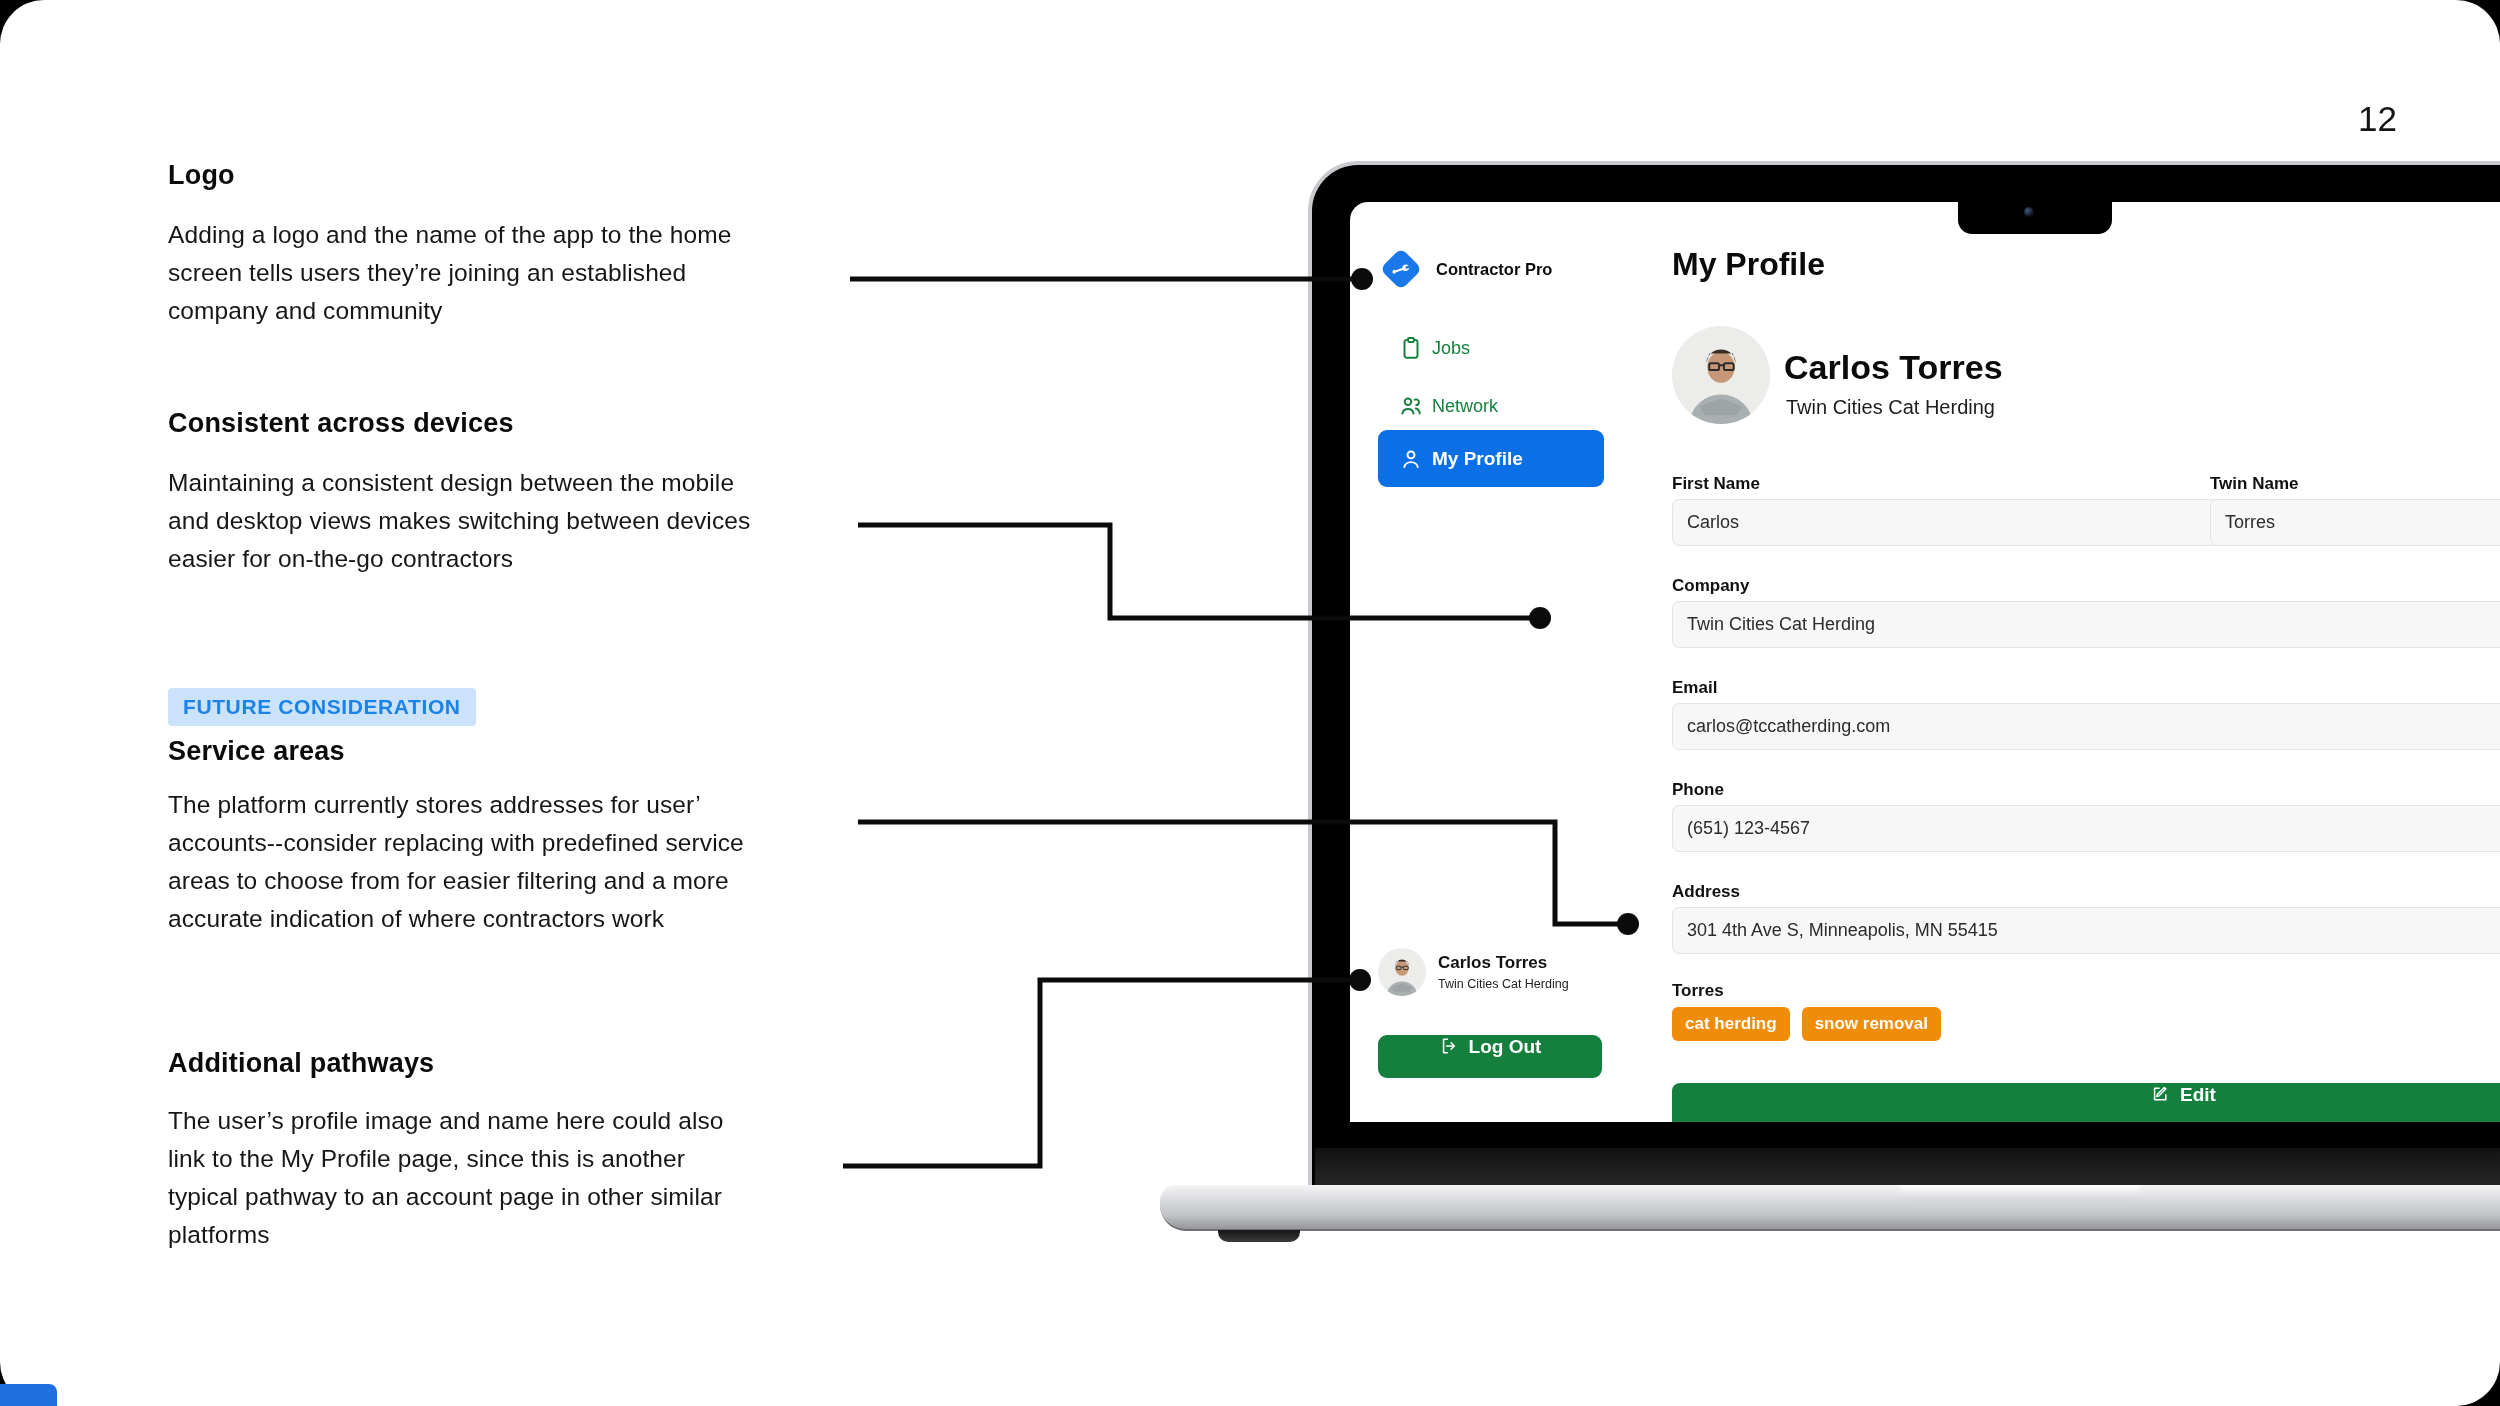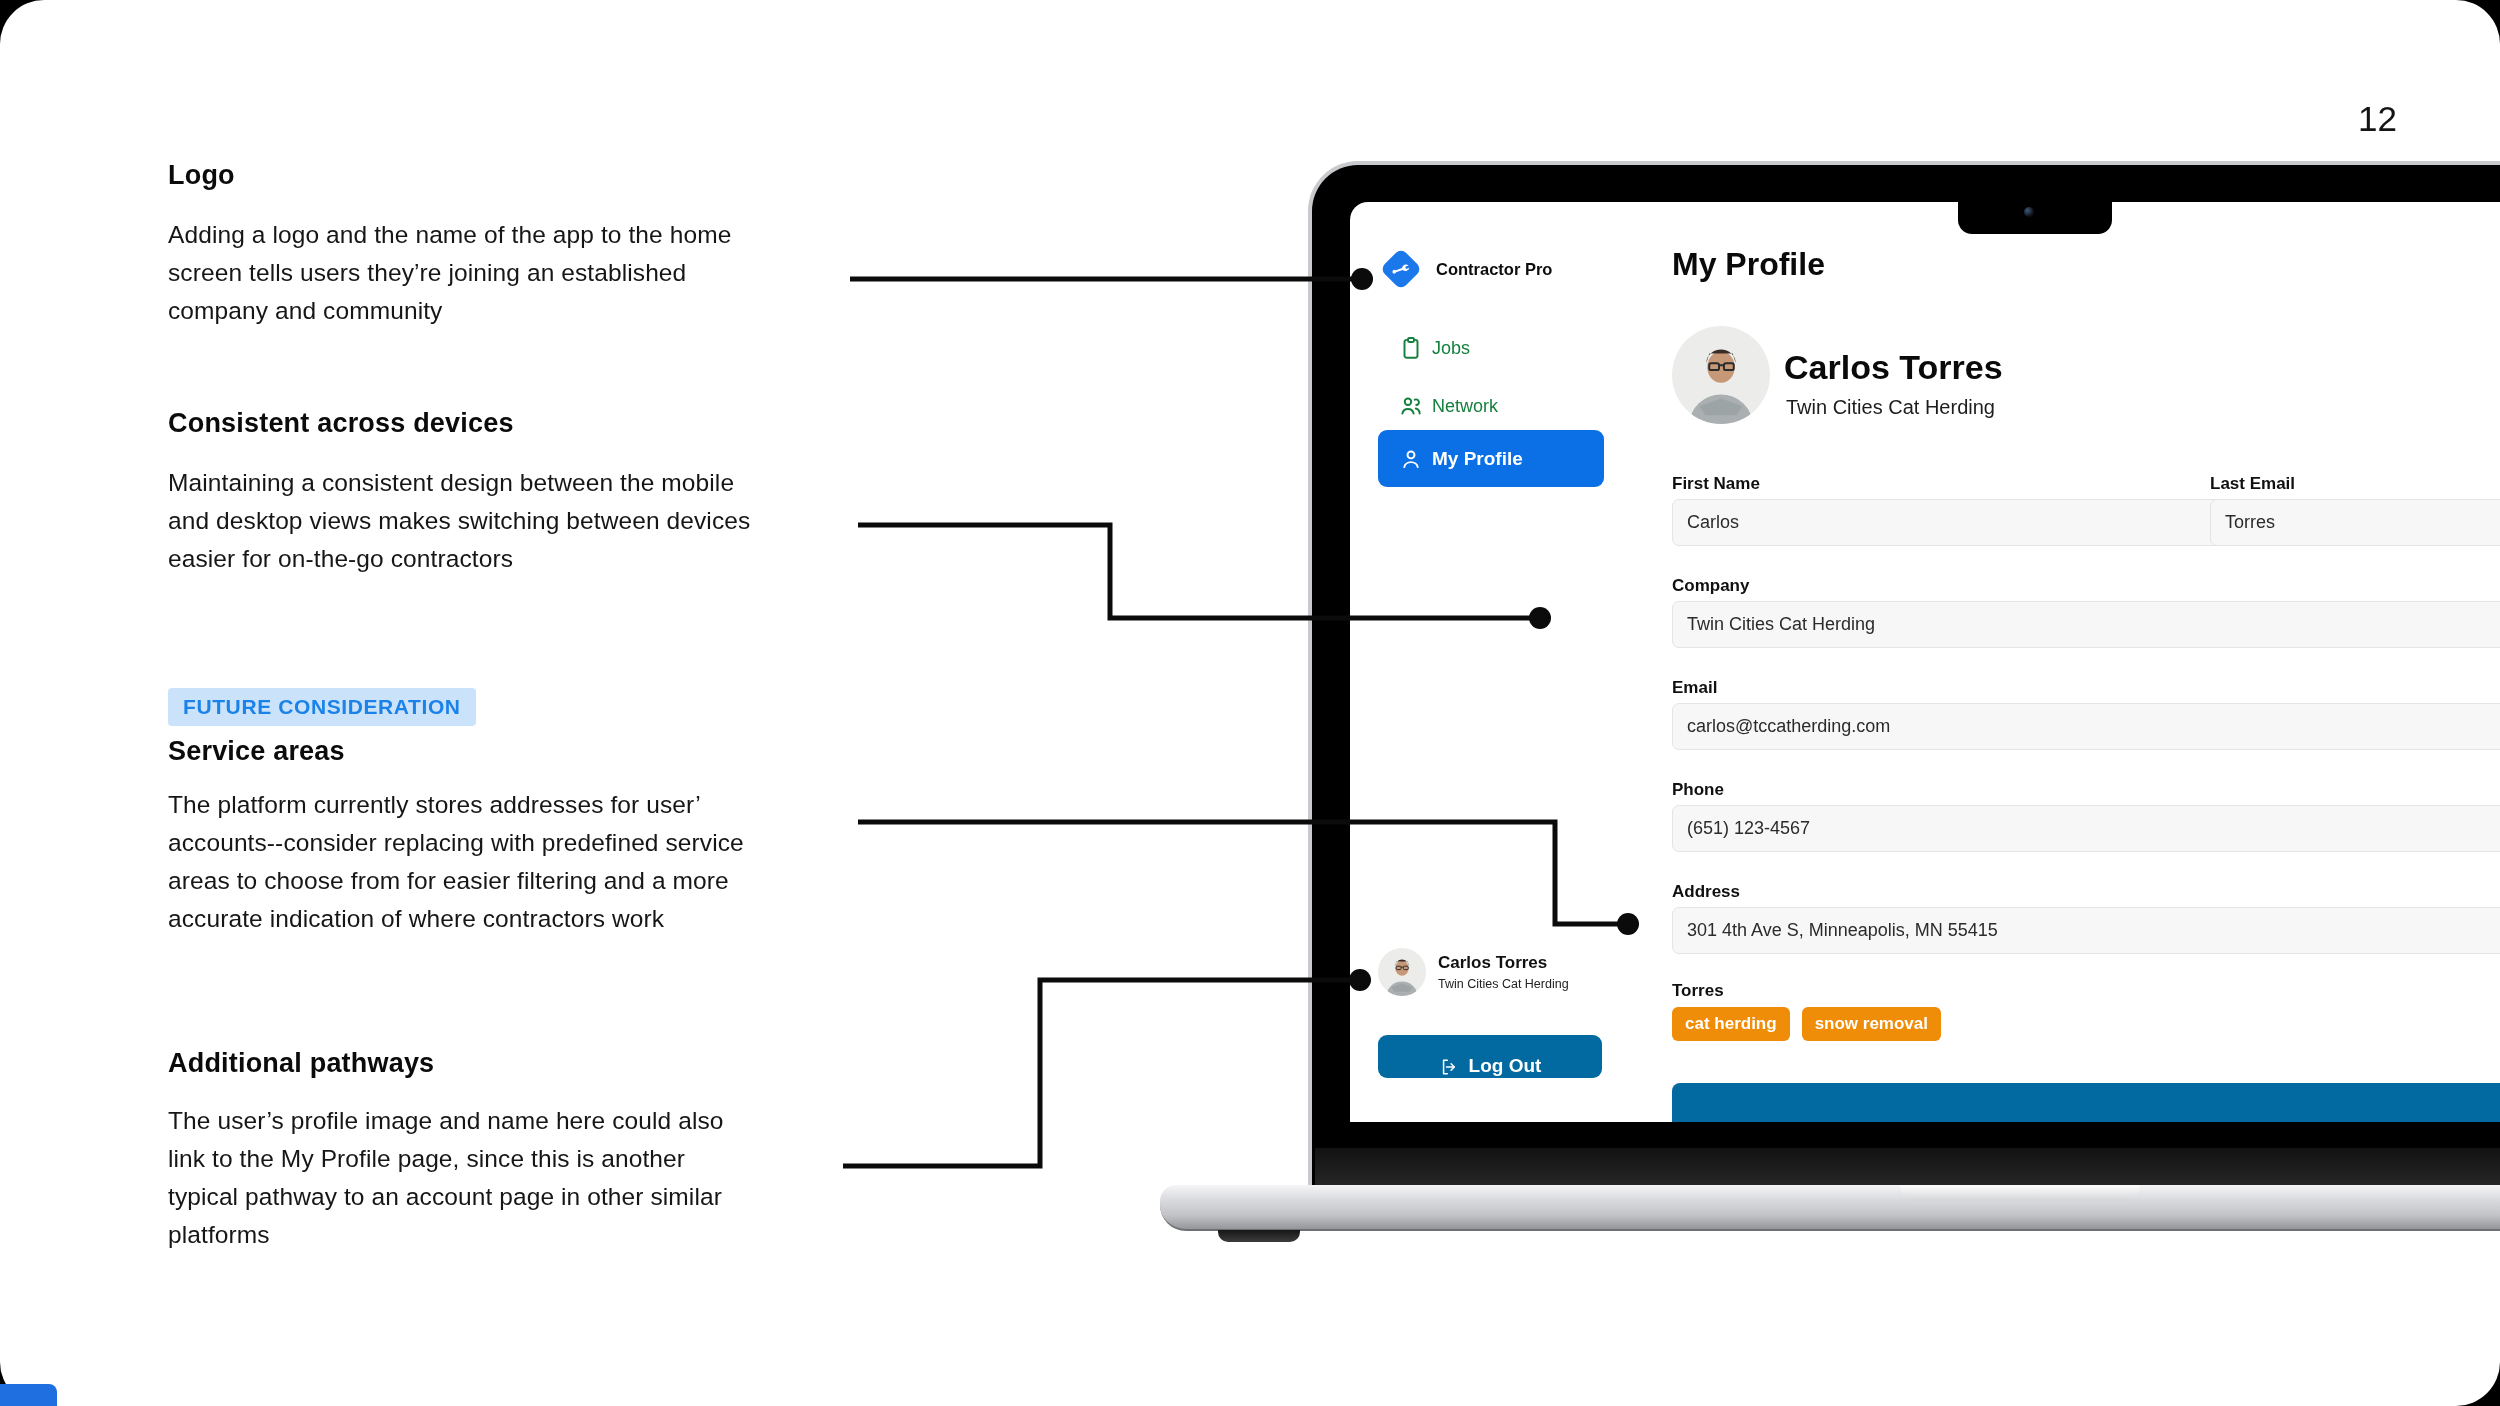--- a/index.html
+++ b/index.html
@@ -44,22 +44,22 @@
   .brand-name{font-size:16.5px;font-weight:700;color:#0d0d0d;margin-left:10px;}
   .nav-item{position:absolute;left:28px;width:226px;height:44px;display:flex;align-items:center;
             color:#15803d;font-size:18px;font-weight:400;cursor:pointer;}
   .nav-item svg{width:26px;height:26px;margin:0 8px 0 20px;}
   .nav-item.active{background:#0b6fe6;border-radius:9px;color:#fff;height:57px;font-size:19px;font-weight:700;}
   .usercard{position:absolute;left:28px;top:746px;width:240px;display:flex;align-items:center;}
   .usercard .meta{margin-left:12px;}
   .usercard .uname{font-size:17px;font-weight:700;color:#111;}
   .usercard .ucompany{font-size:12.5px;color:#222;margin-top:4px;}
   .avatar{border-radius:50%;overflow:hidden;background:#eceue9;flex:none;}
-  .btn-blue{background:#0369a1;color:#fff;border:none;border-radius:9px;font-weight:700;
-            display:flex;align-items:flex-end;justify-content:center;cursor:pointer;
+  .btn-blue{background:#15803d;color:#fff;border:none;border-radius:9px;font-weight:700;
+            display:flex;align-items:flex-start;justify-content:center;cursor:pointer;
             font-family:"Liberation Sans","DejaVu Sans",sans-serif;}
   .logout-btn{position:absolute;left:28px;top:833px;width:224px;height:43px;font-size:19px;}
   .logout-btn svg,.edit-btn svg{width:20px;height:20px;margin-right:10px;}
 
   
   .main-title{position:absolute;left:322px;top:44px;font-size:32px;font-weight:800;color:#0a0a0a;}
   .profile-head-avatar{position:absolute;left:322px;top:124px;width:98px;height:98px;}
   .profile-name{position:absolute;left:434px;top:146px;font-size:34px;font-weight:800;color:#0a0a0a;}
   .profile-company{position:absolute;left:436px;top:194px;font-size:20px;color:#1d1d1d;}
   .f-label{position:absolute;font-size:17px;font-weight:700;color:#101010;}
@@ -199,21 +199,21 @@
         <rect x="53" y="38" width="10" height="7" rx="2" fill="none" stroke="#2b2b2b" stroke-width="2"></rect>
         <line x1="48" y1="40" x2="53" y2="40" stroke="#2b2b2b" stroke-width="2"></line>
       </svg>
     </div>
     <div class="profile-name">Carlos Torres</div>
     <div class="profile-company">Twin Cities Cat Herding</div>
 
     <div class="f-label" style="left:322px;top:272px">First Name</div>
     <input class="f-input" style="left: 322px; top: 297px; width: 572px;" readonly="" value="Carlos">
 
-    <div class="f-label" style="left:860px;top:272px">Last Email</div>
+    <div class="f-label" style="left:860px;top:272px">Twin Name</div>
     <input class="f-input" style="left: 860px; top: 297px; width: 484px;" readonly="" value="Torres">
 
     <div class="f-label" style="left:322px;top:374px">Company</div>
     <input class="f-input" style="left: 322px; top: 399px; width: 1022px;" readonly="" value="Twin Cities Cat Herding">
 
     <div class="f-label" style="left:322px;top:476px">Email</div>
     <input class="f-input" style="left: 322px; top: 501px; width: 1022px;" readonly="" value="carlos@tccatherding.com">
 
     <div class="f-label" style="left:322px;top:578px">Phone</div>
     <input class="f-input" style="left: 322px; top: 603px; width: 1022px;" readonly="" value="(651) 123-4567">

